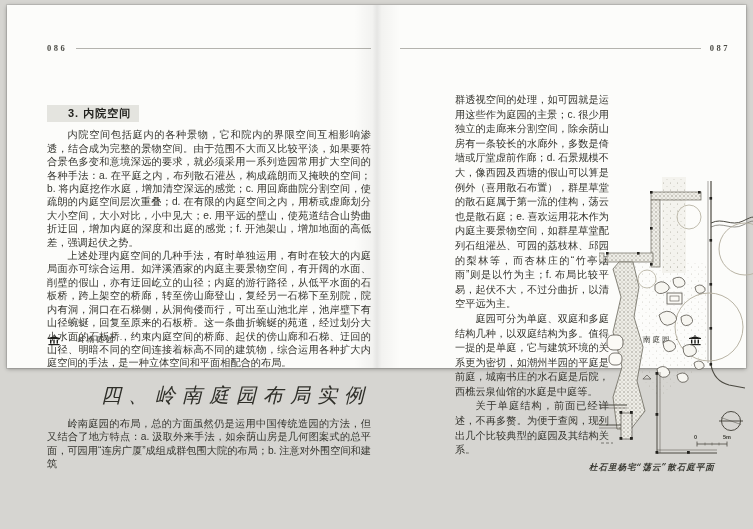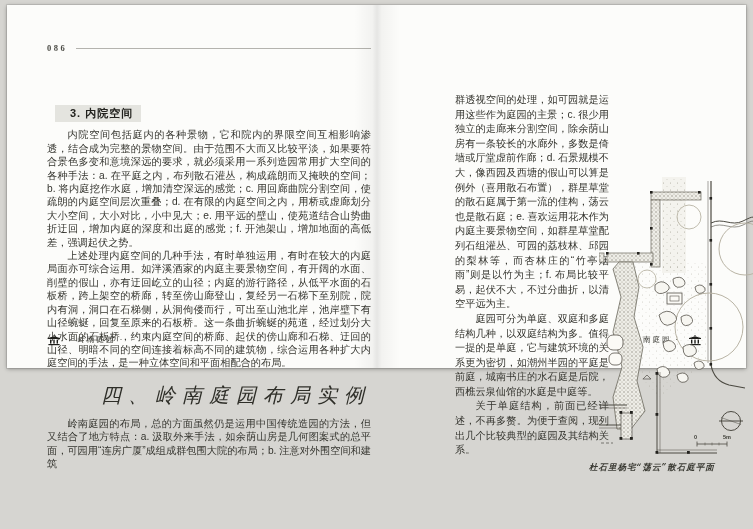--- a/index.html
+++ b/index.html
@@ -32,21 +32,21 @@
   }
   .rule{flex:1;height:1px;background:#b4b3ae;}
 
   .textcol-left{
     position:absolute;left:40px;top:86px;width:324px;
     font-size:10.2px;line-height:13.4px;text-align:justify;
   }
   .textcol-left p{margin:0;}
   .indent{text-indent:2em;}
   .sec-heading{
-    display:inline-block;margin:14px 8px 6px;padding:2px 8px 2px 15px;
+    display:inline-block;margin:14px 0 6px;padding:2px 8px 2px 21px;
     background:#e4e4df;color:#22221e;
     font-size:11px;font-weight:bold;letter-spacing:1px;
   }
   .chapter-heading{
     font-family:"DejaVu Serif",serif;font-style:italic;font-weight:normal;
     font-size:20px;letter-spacing:7px;text-align:right;
     color:#2e2e28;margin:12px 0 9px;line-height:26px;white-space:nowrap;
   }
 
   .textcol-right{
@@ -99,20 +99,24 @@
         <rect x="6.3" y="4.6" width="1.4" height="4" fill="#1d1d1a"></rect>
         <rect x="9.6" y="4.6" width="1.4" height="4" fill="#1d1d1a"></rect>
         <rect x="1.4" y="9" width="11.2" height="1.2" fill="#1d1d1a"></rect>
       </svg>
       <span>· 岭南庭园 ·</span>
     </footer>
   </section>
 
   <section class="page page-right">
 
+    <header class="pagehead ph-right">
+      <span class="rule"></span>
+      <span class="pagenum">087</span>
+    </header>
 
     <div class="textcol-right">
       <p>群透视空间的处理，如可园就是运用这些作为庭园的主景；c. 很少用独立的走廊来分割空间，除余荫山房有一条较长的水廊外，多数是倚墙或厅堂虚前作廊；d. 石景规模不大，像西园及西塘的假山可以算是例外（喜用散石布置），群星草堂的散石庭属于第一流的佳构，荡云也是散石庭；e. 喜欢运用花木作为内庭主要景物空间，如群星草堂配列石组灌丛、可园的荔枝林、邱园的梨林等，而杏林庄的“竹亭烟雨”则是以竹为主；f. 布局比较平易，起伏不大，不过分曲折，以清空平远为主。</p>
       <p class="indent">庭园可分为单庭、双庭和多庭结构几种，以双庭结构为多。值得一提的是单庭，它与建筑环境的关系更为密切，如潮州半园的平庭是前庭，城南书庄的水石庭是后院，西樵云泉仙馆的水庭是中庭等。</p>
       <p class="indent">关于单庭结构，前面已经详述，不再多赘。为便于查阅，现列出几个比较典型的庭园及其结构关系。</p>
     </div>
 
     <figure class="plan-fig">
       <svg width="158" height="292" viewBox="0 0 158 292">
         <defs>

